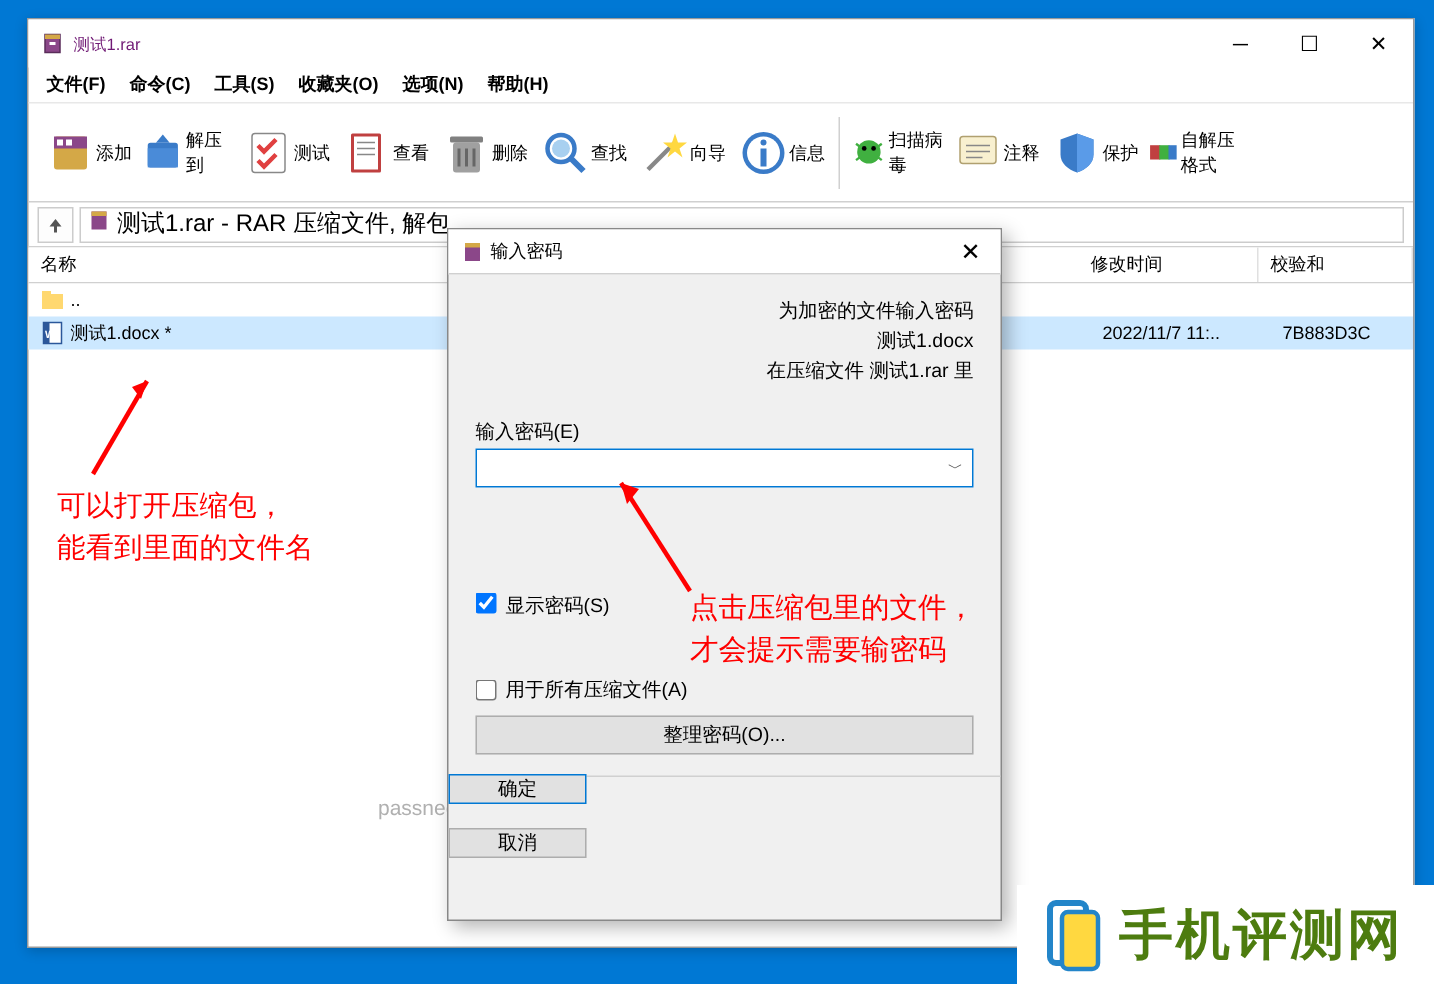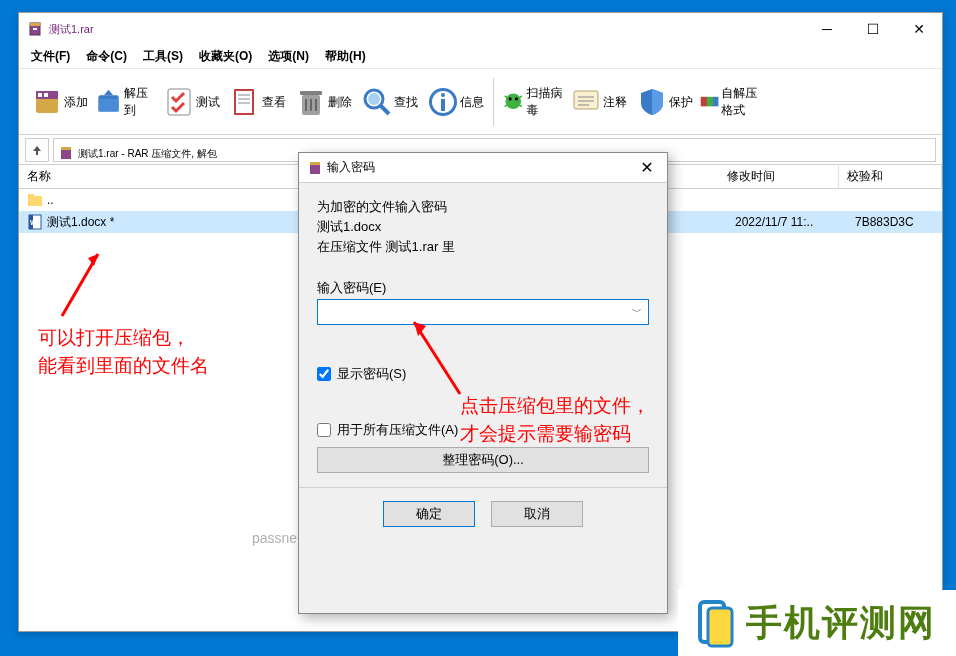--- a/index.html
+++ b/index.html
@@ -17,21 +17,21 @@
     .menu-item { padding: 2px 8px; font-size: 12px; font-weight: bold; }
     
     .toolbar { height: 66px; display: flex; align-items: center; padding: 4px 8px; border-bottom: 1px solid #d0d0d0; gap: 2px; }
     .tool-btn { display: flex; flex-direction: row; align-items: center; justify-content: center; width: 64px; height: 58px; }
     .tool-icon { width: 34px; height: 34px; display: flex; align-items: center; justify-content: center; }
     .tool-label { font-size: 12px; color: #000; margin-top: 1px; }
     .tool-sep { width: 1px; height: 48px; background: #d0d0d0; margin: 0 4px; }
     
     .pathbar { height: 30px; display: flex; align-items: center; padding: 0 6px; border-bottom: 1px solid #d0d0d0; }
     .up-btn { width: 24px; height: 24px; display: flex; align-items: center; justify-content: center; border: 1px solid #ccc; margin-right: 4px; background: #fdfdfd; }
-    .path-field { flex: 1; height: 24px; border: 1px solid #ccc; display: flex; align-items: flex-end; padding: 0 4px; font-size: 10px; background: #fff; }
+    .path-field { flex: 1; height: 24px; border: 1px solid #ccc; display: flex; align-items: flex-start; padding: 0 4px; font-size: 16px; background: #fff; }
     .path-icon { width: 16px; height: 16px; margin-right: 4px; }
     
     .list-header { height: 24px; display: flex; align-items: flex-start; border-bottom: 1px solid #d0d0d0; background: #fff; }
     .col { font-size: 12px; padding: 0 8px; border-right: 1px solid #e0e0e0; height: 100%; display: flex; align-items: center; }
     .col-name { width: 300px; }
     .col-mod { width: 120px; margin-left: 400px; }
     .col-crc { flex: 1; }
     
     .list-body { background: #fff; }
     .list-row { height: 22px; display: flex; align-items: center; font-size: 12px; padding: 0 8px; }
@@ -39,30 +39,30 @@
     .row-icon { width: 16px; height: 16px; margin-right: 4px; }
     .row-name { width: 290px; }
     .row-mod { width: 120px; margin-left: 398px; }
     
     
     .dialog { position: absolute; top: 152px; left: 298px; width: 370px; height: 462px; background: #f0f0f0; border: 1px solid #888; box-shadow: 4px 4px 12px rgba(0,0,0,0.3); z-index: 100; }
     .dlg-title { height: 30px; display: flex; align-items: center; padding: 0 0 0 8px; background: #fff; border-bottom: 1px solid #d0d0d0; }
     .dlg-title-text { font-size: 12px; flex: 1; margin-left: 4px; }
     .dlg-close { width: 40px; height: 30px; display: flex; align-items: center; justify-content: center; font-size: 16px; }
     .dlg-body { padding: 14px 18px; }
-    .dlg-msg { text-align: left; font-size: 13px; line-height: 20px; }
+    .dlg-msg { text-align: right; font-size: 13px; line-height: 20px; }
     .dlg-label { font-size: 13px; margin-top: 22px; margin-bottom: 2px; }
     .dlg-combo { width: 100%; height: 26px; border: 1px solid #0078d4; background: #fff; display: flex; align-items: center; padding: 0 6px; justify-content: flex-end; }
     .combo-arrow { font-size: 10px; color: #555; }
-    .dlg-check { display: flex; align-items: center; font-size: 13px; margin-top: 40px; }
+    .dlg-check { display: flex; align-items: flex-start; font-size: 13px; margin-top: 70px; }
     .dlg-check input { margin-right: 6px; width: 14px; height: 14px; }
     .dlg-check2 { display: flex; align-items: center; font-size: 13px; margin-top: 38px; }
     .dlg-check2 input { margin-right: 6px; width: 14px; height: 14px; }
     .dlg-org { width: 100%; height: 26px; border: 1px solid #adadad; background: #e1e1e1; display: flex; align-items: center; justify-content: center; font-size: 13px; margin-top: 8px; }
-    .dlg-btns { border-top: 1px solid #d0d0d0; height: 50px; display: flex; align-items: center; justify-content: center; gap: 16px; padding-top: 2px; }
+    .dlg-btns { border-top: 1px solid #d0d0d0; height: 50px; display: flex; align-items: flex-start; justify-content: center; gap: 16px; padding-top: 2px; flex-direction: column; }
     .dlg-btn { width: 92px; height: 26px; border: 1px solid #adadad; background: #e1e1e1; font-size: 13px; display: flex; align-items: center; justify-content: center; }
     .dlg-btn.primary { border: 1px solid #0078d4; }
     
     
     .annot { position: absolute; color: #ff0000; font-size: 19px; line-height: 28px; z-index: 50; }
     .arrow { position: absolute; z-index: 60; }
     
     .watermark { position: absolute; top: 530px; left: 252px; font-size: 14px; color: #b0b0b0; z-index: 40; }
     .logo { position: absolute; bottom: 0; right: 0; z-index: 200; display: flex; align-items: center; background: #fff; padding: 8px 20px 8px 12px; }
     .logo-icon { width: 50px; height: 50px; }
@@ -157,20 +157,29 @@
             <circle cx="14" cy="14" r="9" fill="none" stroke="#3a7bc8" stroke-width="3"></circle>
             <circle cx="14" cy="14" r="6" fill="#a8d0f0"></circle>
             <line x1="21" y1="21" x2="29" y2="29" stroke="#3a7bc8" stroke-width="4"></line>
           </svg>
         </div>
       <span class="tool-label">查找</span>
     </div>
     <div class="tool-btn">
       <div class="tool-icon">
           <svg viewBox="0 0 34 34">
+            <line x1="6" y1="28" x2="24" y2="10" stroke="#888" stroke-width="3"></line>
+            <path d="M 24 4 L 26 10 L 32 10 L 27 14 L 29 20 L 24 16 L 19 20 L 21 14 L 16 10 L 22 10 Z" fill="#ffd840"></path>
+          </svg>
+        </div>
+      <span class="tool-label">向导</span>
+    </div>
+    <div class="tool-btn">
+      <div class="tool-icon">
+          <svg viewBox="0 0 34 34">
             <circle cx="17" cy="17" r="14" fill="#3a7bc8"></circle>
             <circle cx="17" cy="17" r="11" fill="#fff"></circle>
             <circle cx="17" cy="10" r="2" fill="#3a7bc8"></circle>
             <rect x="15" y="14" width="4" height="12" fill="#3a7bc8"></rect>
           </svg>
         </div>
       <span class="tool-label">信息</span>
     </div>
     <div class="tool-sep"></div>
     <div class="tool-btn">

